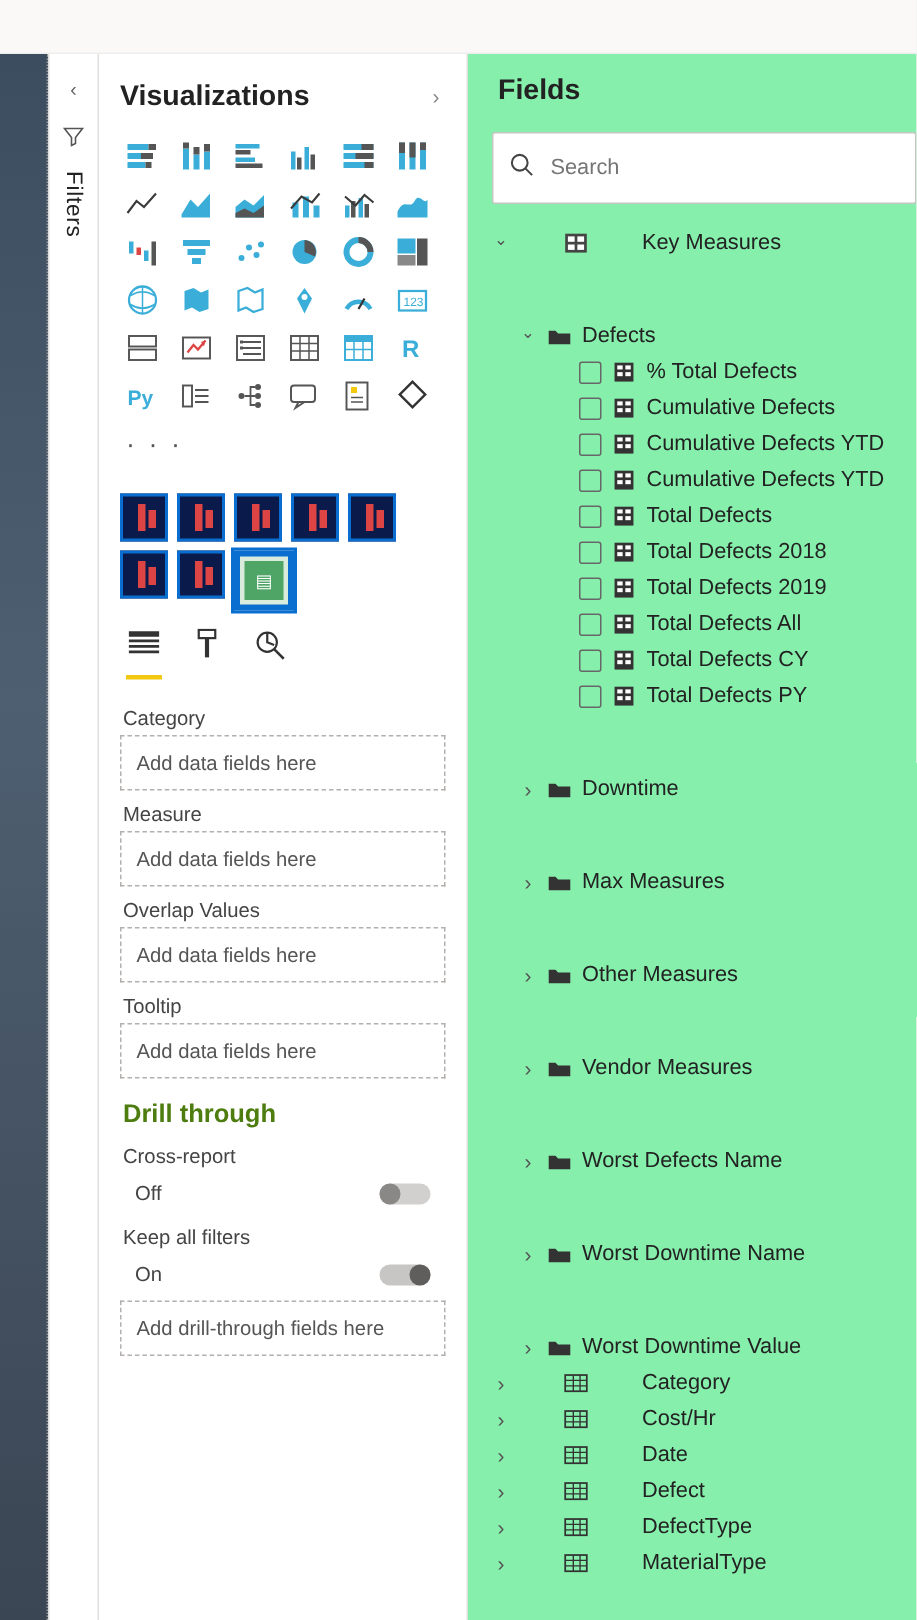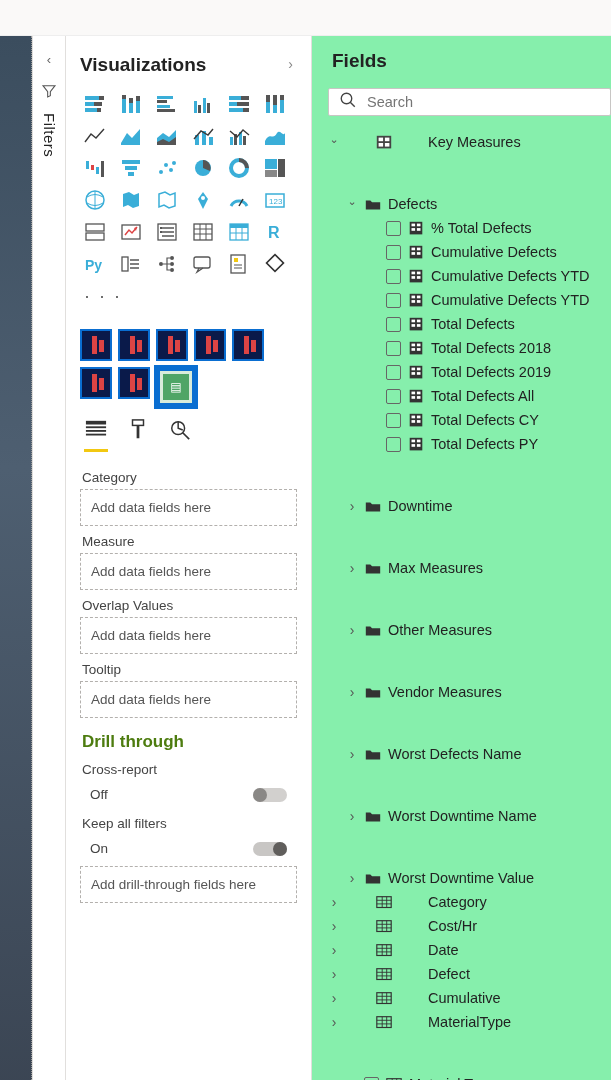--- a/index.html
+++ b/index.html
@@ -64,21 +64,21 @@
   .toggle .track { width:34px; height:14px; border-radius:7px; background:#d2d0ce; position:relative; cursor:pointer; }
   .toggle .knob { width:14px; height:14px; border-radius:50%; background:#8a8886; position:absolute; top:0; }
   .toggle.off .knob { left:0; }
   .toggle.on  .knob { right:0; background:#605e5c; }
   .toggle.on  .track { background:#c8c6c4; }
 
   
   .fields-pane { flex:1; background:#86efac; padding:10px 0 0 12px; overflow:hidden; }
   .fields-pane h2 { font-size:19px; font-weight:600; color:#222; padding:4px 0 16px 8px; }
   .search {
-    display:flex; align-items:center; border:1px solid #c8c6c4; border-radius:2px; height:28px;
+    display:flex; align-items:center; border:1px solid #c8c6c4; border-radius:2px; height:48px;
     margin:0 0 14px 4px; padding:0 10px; gap:10px; background:#fff;
   }
   .search input { border:none; outline:none; font-size:14.5px; flex:1; background:transparent; }
   .search .mag { color:#555; }
 
   .tree { font-size:14px; color:#222; }
   .node { display:flex; align-items:center; gap:6px; padding:4px 0 4px 4px; cursor:pointer; white-space:nowrap; }
   .node.l1 { padding-left:4px;gap:35px; }
   .node.l2 { padding-left:22px;margin-top:38px; }
   .node.l3 { padding-left:44px; }
@@ -731,21 +731,21 @@
   </div>
           <div class="node l1">
     <span class="chevron right"></span>
 
     <span class="ico">
               <svg viewBox="0 0 20 18">
                 <rect x="2" y="3" width="16" height="12" fill="none" stroke="#333" stroke-width="1.3"></rect>
                 <path d="M2,7 h16 M2,11 h16 M8,3 v12 M13,3 v12" stroke="#333" stroke-width="1"></path>
               </svg>
             </span>
-    <span class="node-label">Cumulative</span>
+    <span class="node-label">DefectType</span>
   </div>
           <div class="node l1">
     <span class="chevron right"></span>
 
     <span class="ico">
               <svg viewBox="0 0 20 18">
                 <rect x="2" y="3" width="16" height="12" fill="none" stroke="#333" stroke-width="1.3"></rect>
                 <path d="M2,7 h16 M2,11 h16 M8,3 v12 M13,3 v12" stroke="#333" stroke-width="1"></path>
               </svg>
             </span>

